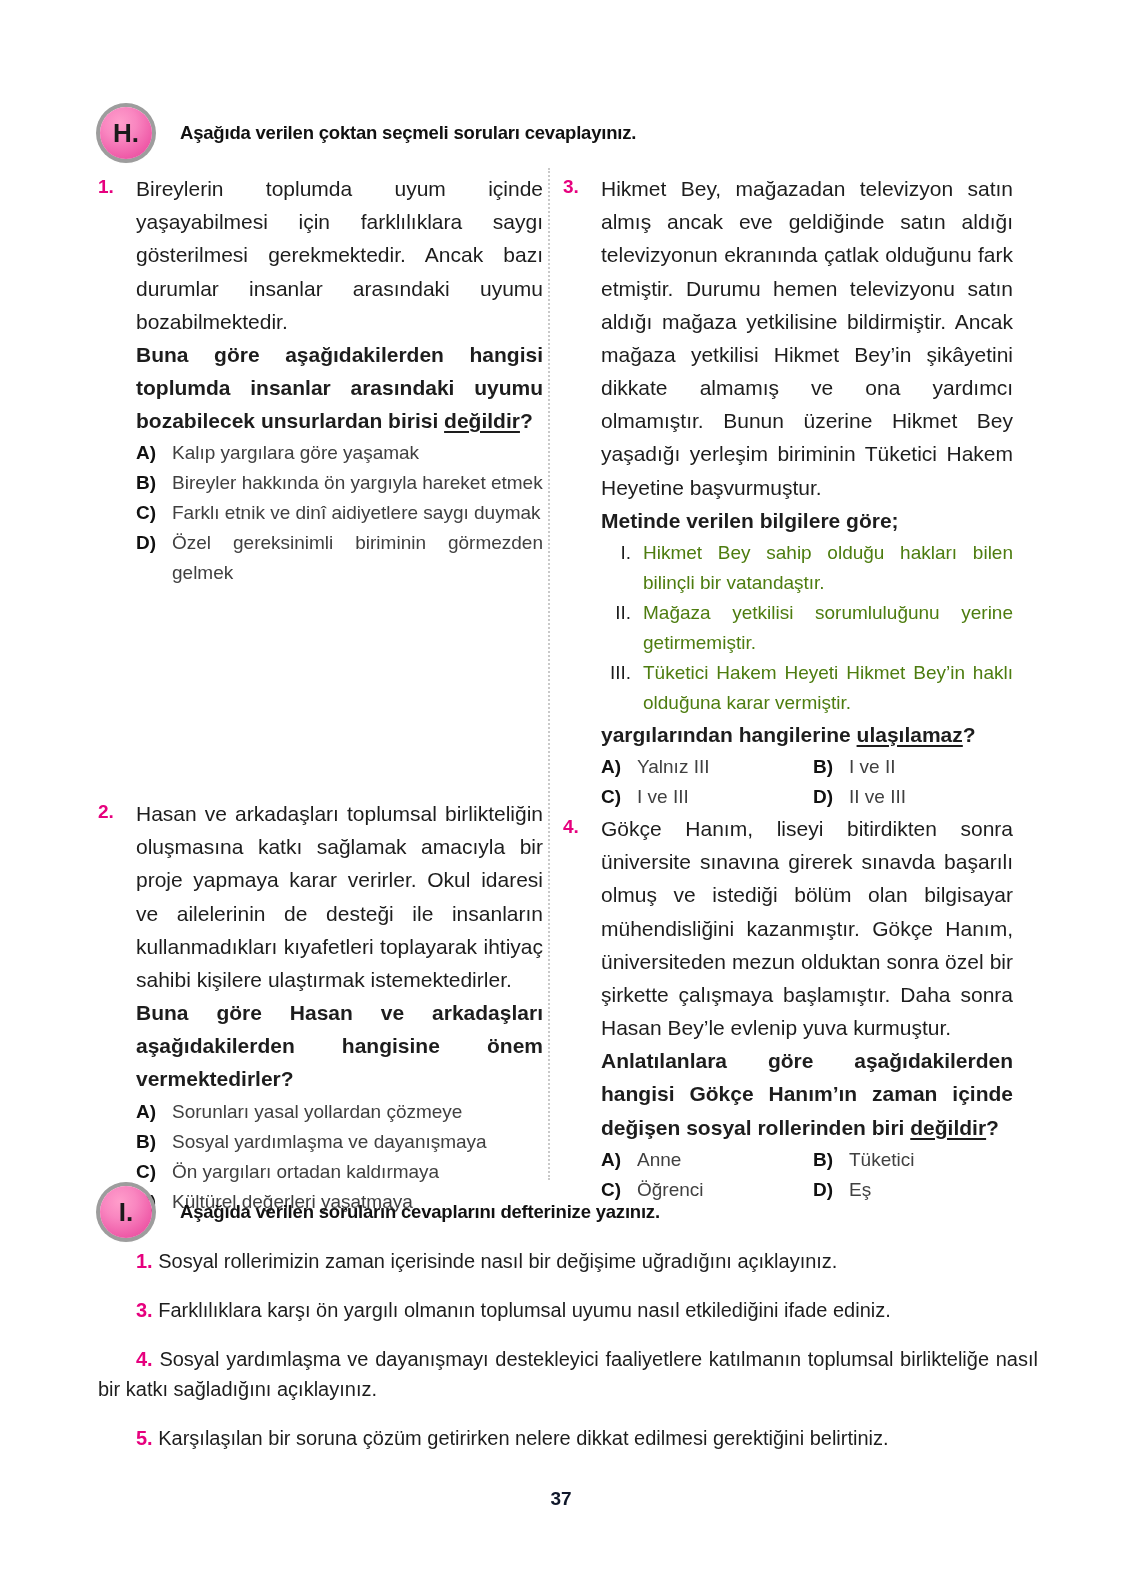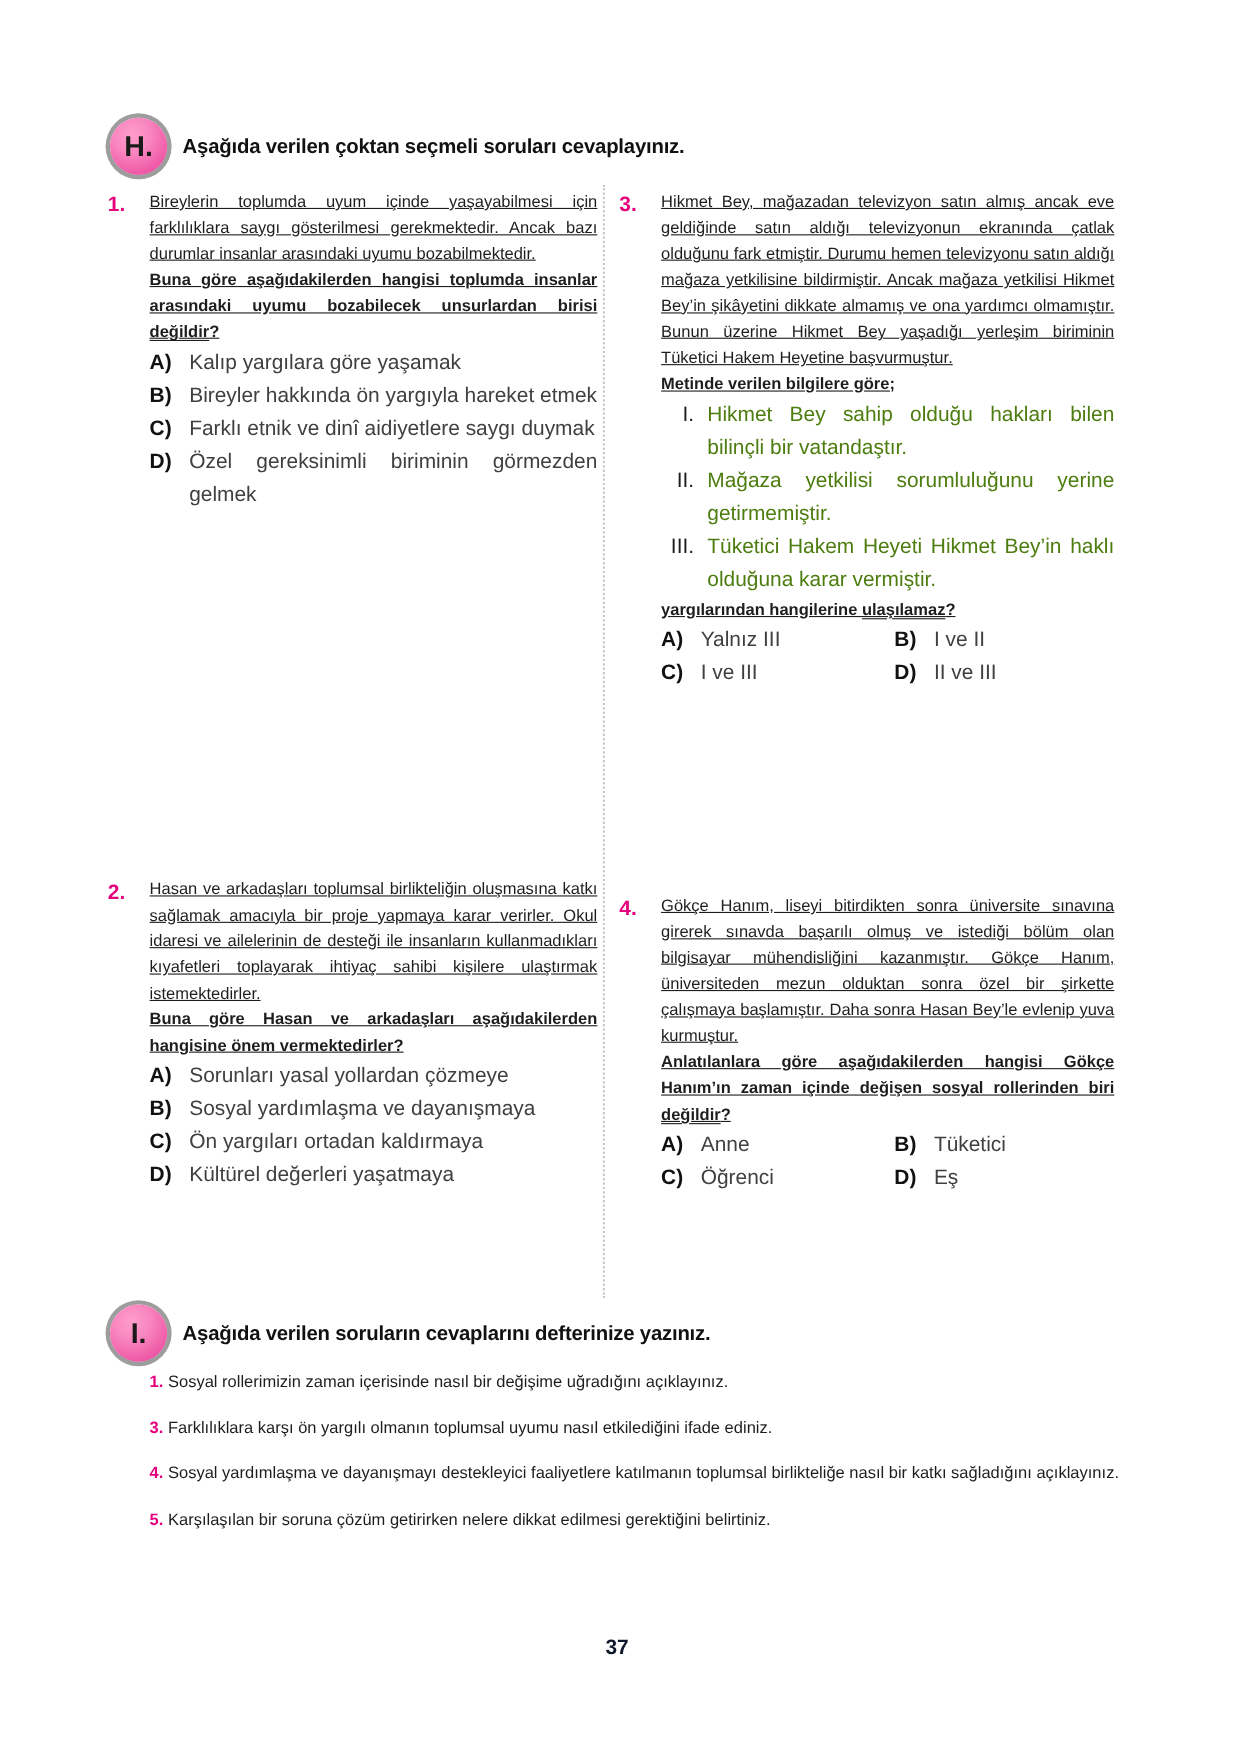--- a/index.html
+++ b/index.html
@@ -44,21 +44,21 @@
     font-size: 26px;
     font-weight: bold;
     color: #1a1a1a;
     line-height: 1;
     letter-spacing: 0px;
   }
   .section-title {
     font-size: 18.5px;
     font-weight: bold;
     color: #111;
-    margin-left: 14px;
+    margin-left: 28px;
     letter-spacing: -0.2px;
     white-space: nowrap;
   }
 
   
   .col-divider {
     position: absolute;
     left: 548px;
     top: 168px;
     width: 0;
@@ -76,26 +76,25 @@
     color: #E6007E;
     font-weight: bold;
     font-size: 19px;
     width: 38px;
     flex: 0 0 38px;
     line-height: 1.58;
   }
   .q-body { flex: 1 1 auto; }
 
   .para {
-    font-size: 15px;
+    font-size: 21px;
     line-height: 1.58;
     text-align: justify;
     text-justify: inter-word;
     color: #1d1d1d;
-    text-decoration: underline;
   }
   .para.bold { font-weight: bold; }
   .para.lead { margin-bottom: 0px; }
   .underline-word { text-decoration: underline; text-underline-offset: 3px; }
 
   
   .opts { margin-top: 1px; }
   .opt {
     display: flex;
     align-items: flex-start;
@@ -145,21 +144,21 @@
   }
 
   
   .open-list {
     position: absolute;
     left: 98px;
     top: 1246px;
     width: 940px;
   }
   .open-item {
-    font-size: 15px;
+    font-size: 20px;
     line-height: 1.5;
     text-align: justify;
     margin-bottom: 19px;
     color: #1d1d1d;
     text-indent: 38px;
   }
   .open-item .on {
     color: #E6007E;
     font-weight: bold;
   }

